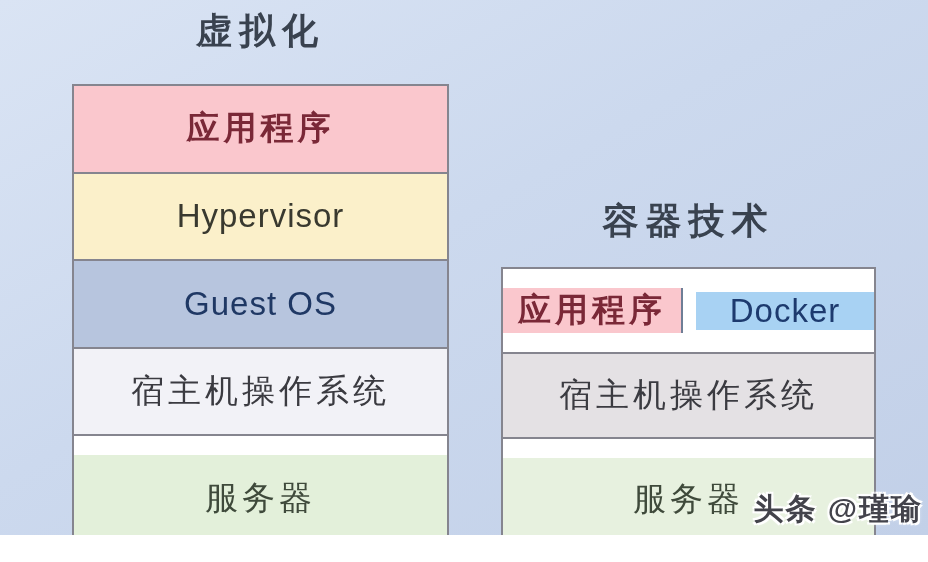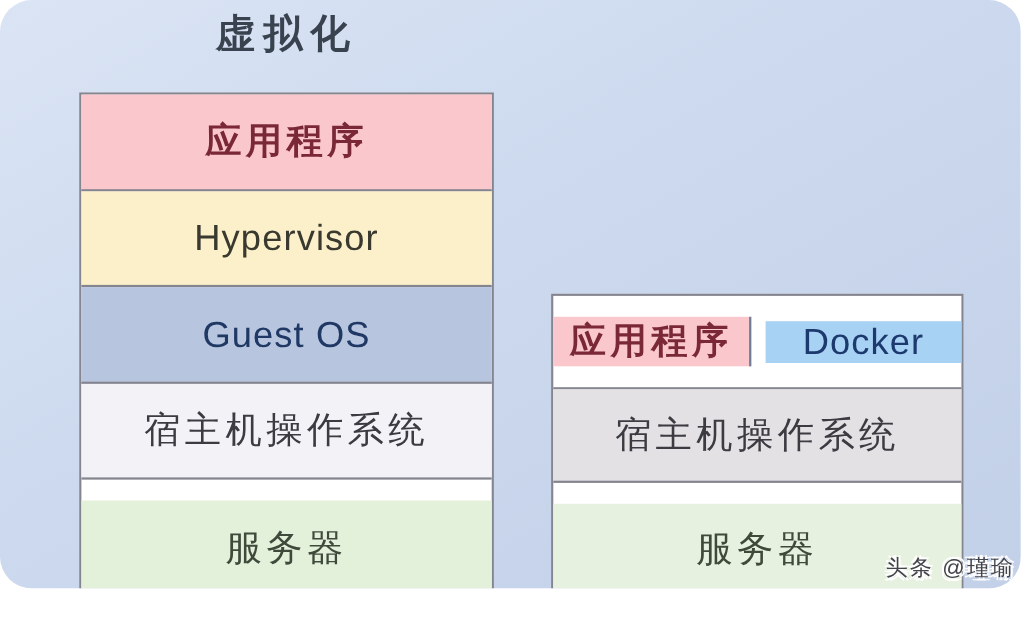--- a/index.html
+++ b/index.html
@@ -2,21 +2,20 @@
 <html><head>
 <meta charset="utf-8">
 <style>
   html,body{margin:0;padding:0;}
   .stage{
     position:relative;
     width:928px;height:535px;
     background:linear-gradient(150deg,#DAE4F4 0%,#CCD9EE 45%,#C2D0E8 100%);
     font-family:"Liberation Sans","DejaVu Sans",sans-serif;
     overflow:hidden;
-    border-radius:29px;
   }
   .stack{
     position:absolute;
     display:flex;flex-direction:column;
     border:2px solid #85858F;
     box-sizing:border-box;
     background:#fff;
   }
   .left-stack{left:72px;top:84px;width:377px;height:459px;}
   .right-stack{left:501px;top:267px;width:375px;height:276px;}
@@ -49,22 +48,22 @@
     font-weight:600;
     color:#39424F;
     letter-spacing:7px;
     white-space:nowrap;
   }
   .left-title{left:72px;width:377px;top:7px;}
   .right-title{left:501px;width:375px;top:197px;}
   .watermark{
     position:absolute;
     right:5px;bottom:5px;
-    font-size:20px;
-    font-weight:400;
+    font-size:30px;
+    font-weight:700;
     letter-spacing:2px;
     text-shadow:
       -2px -2px 0 #FFFFFF, 2px -2px 0 #FFFFFF,
       -2px  2px 0 #FFFFFF, 2px  2px 0 #FFFFFF,
        0    0   5px #FFFFFF;
     white-space:nowrap;
   }
 </style>
 </head>
 <body>
@@ -84,20 +83,21 @@
       <span class="layer-label latin">Guest OS</span>
     </div>
     <div class="layer-row" style="background: rgb(242, 242, 247); color: rgb(59, 59, 65);">
       <span class="layer-label">宿主机操作系统</span>
     </div>
     <div class="layer-row" style="background: rgb(227, 240, 218); color: rgb(63, 74, 59);">
       <span class="layer-label">服务器</span>
     </div>
   </div>
 
+  <div class="stack-title right-title">容器技术</div>
 
   <div class="stack right-stack">
     <div class="layer-row split-row">
       <div class="split-cell first" style="background: rgb(250, 199, 205); color: rgb(122, 40, 55);">
         <span class="layer-label bold">应用程序</span>
       </div>
       <div class="split-cell" style="background: rgb(168, 210, 243); color: rgb(29, 58, 110); margin-left: 13px;">
         <span class="layer-label latin">Docker</span>
       </div>
     </div>

